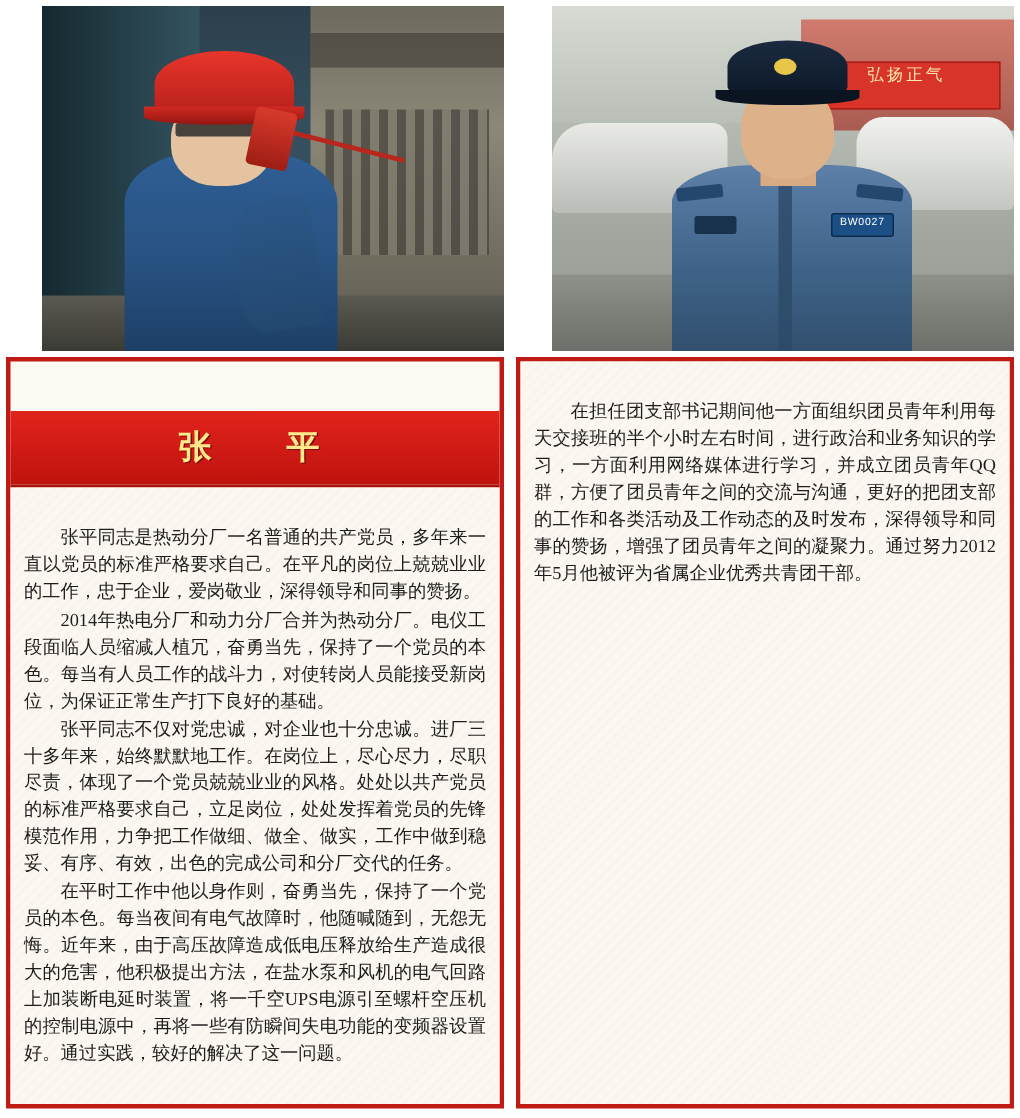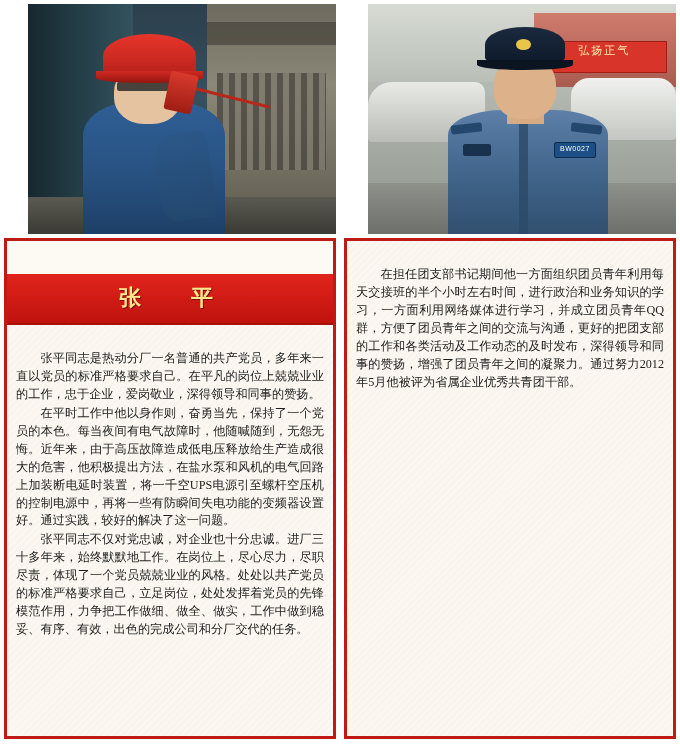--- a/index.html
+++ b/index.html
@@ -243,22 +243,23 @@
       <div class="cap-emblem"></div>
     </div>
   </div>
 
   <div class="panel-row">
 
     <div class="panel">
       <div class="panel-title">张　平</div>
       <div class="panel-body">
         <p>张平同志是热动分厂一名普通的共产党员，多年来一直以党员的标准严格要求自己。在平凡的岗位上兢兢业业的工作，忠于企业，爱岗敬业，深得领导和同事的赞扬。</p>
+        <p>2014年热电分厂和动力分厂合并为热动分厂。电仪工段面临人员缩减人植冗，奋勇当先，保持了一个党员的本色。每当有人员工作的战斗力，对使转岗人员能接受新岗位，为保证正常生产打下良好的基础。</p>
+        <p>张平同志不仅对党忠诚，对企业也十分忠诚。进厂三十多年来，始终默默地工作。在岗位上，尽心尽力，尽职尽责，体现了一个党员兢兢业业的风格。处处以共产党员的标准严格要求自己，立足岗位，处处发挥着党员的先锋模范作用，力争把工作做细、做全、做实，工作中做到稳妥、有序、有效，出色的完成公司和分厂交代的任务。</p>
         <p>在平时工作中他以身作则，奋勇当先，保持了一个党员的本色。每当夜间有电气故障时，他随喊随到，无怨无悔。近年来，由于高压故障造成低电压释放给生产造成很大的危害，他积极提出方法，在盐水泵和风机的电气回路上加装断电延时装置，将一千空UPS电源引至螺杆空压机的控制电源中，再将一些有防瞬间失电功能的变频器设置好。通过实践，较好的解决了这一问题。</p>
-        <p>张平同志不仅对党忠诚，对企业也十分忠诚。进厂三十多年来，始终默默地工作。在岗位上，尽心尽力，尽职尽责，体现了一个党员兢兢业业的风格。处处以共产党员的标准严格要求自己，立足岗位，处处发挥着党员的先锋模范作用，力争把工作做细、做全、做实，工作中做到稳妥、有序、有效，出色的完成公司和分厂交代的任务。</p>
       </div>
     </div>
 
     <div class="panel">
       <div class="panel-body">
         <p>在担任团支部书记期间他一方面组织团员青年利用每天交接班的半个小时左右时间，进行政治和业务知识的学习，一方面利用网络媒体进行学习，并成立团员青年QQ群，方便了团员青年之间的交流与沟通，更好的把团支部的工作和各类活动及工作动态的及时发布，深得领导和同事的赞扬，增强了团员青年之间的凝聚力。通过努力2012年5月他被评为省属企业优秀共青团干部。</p>
       </div>
     </div>
 
   </div>

